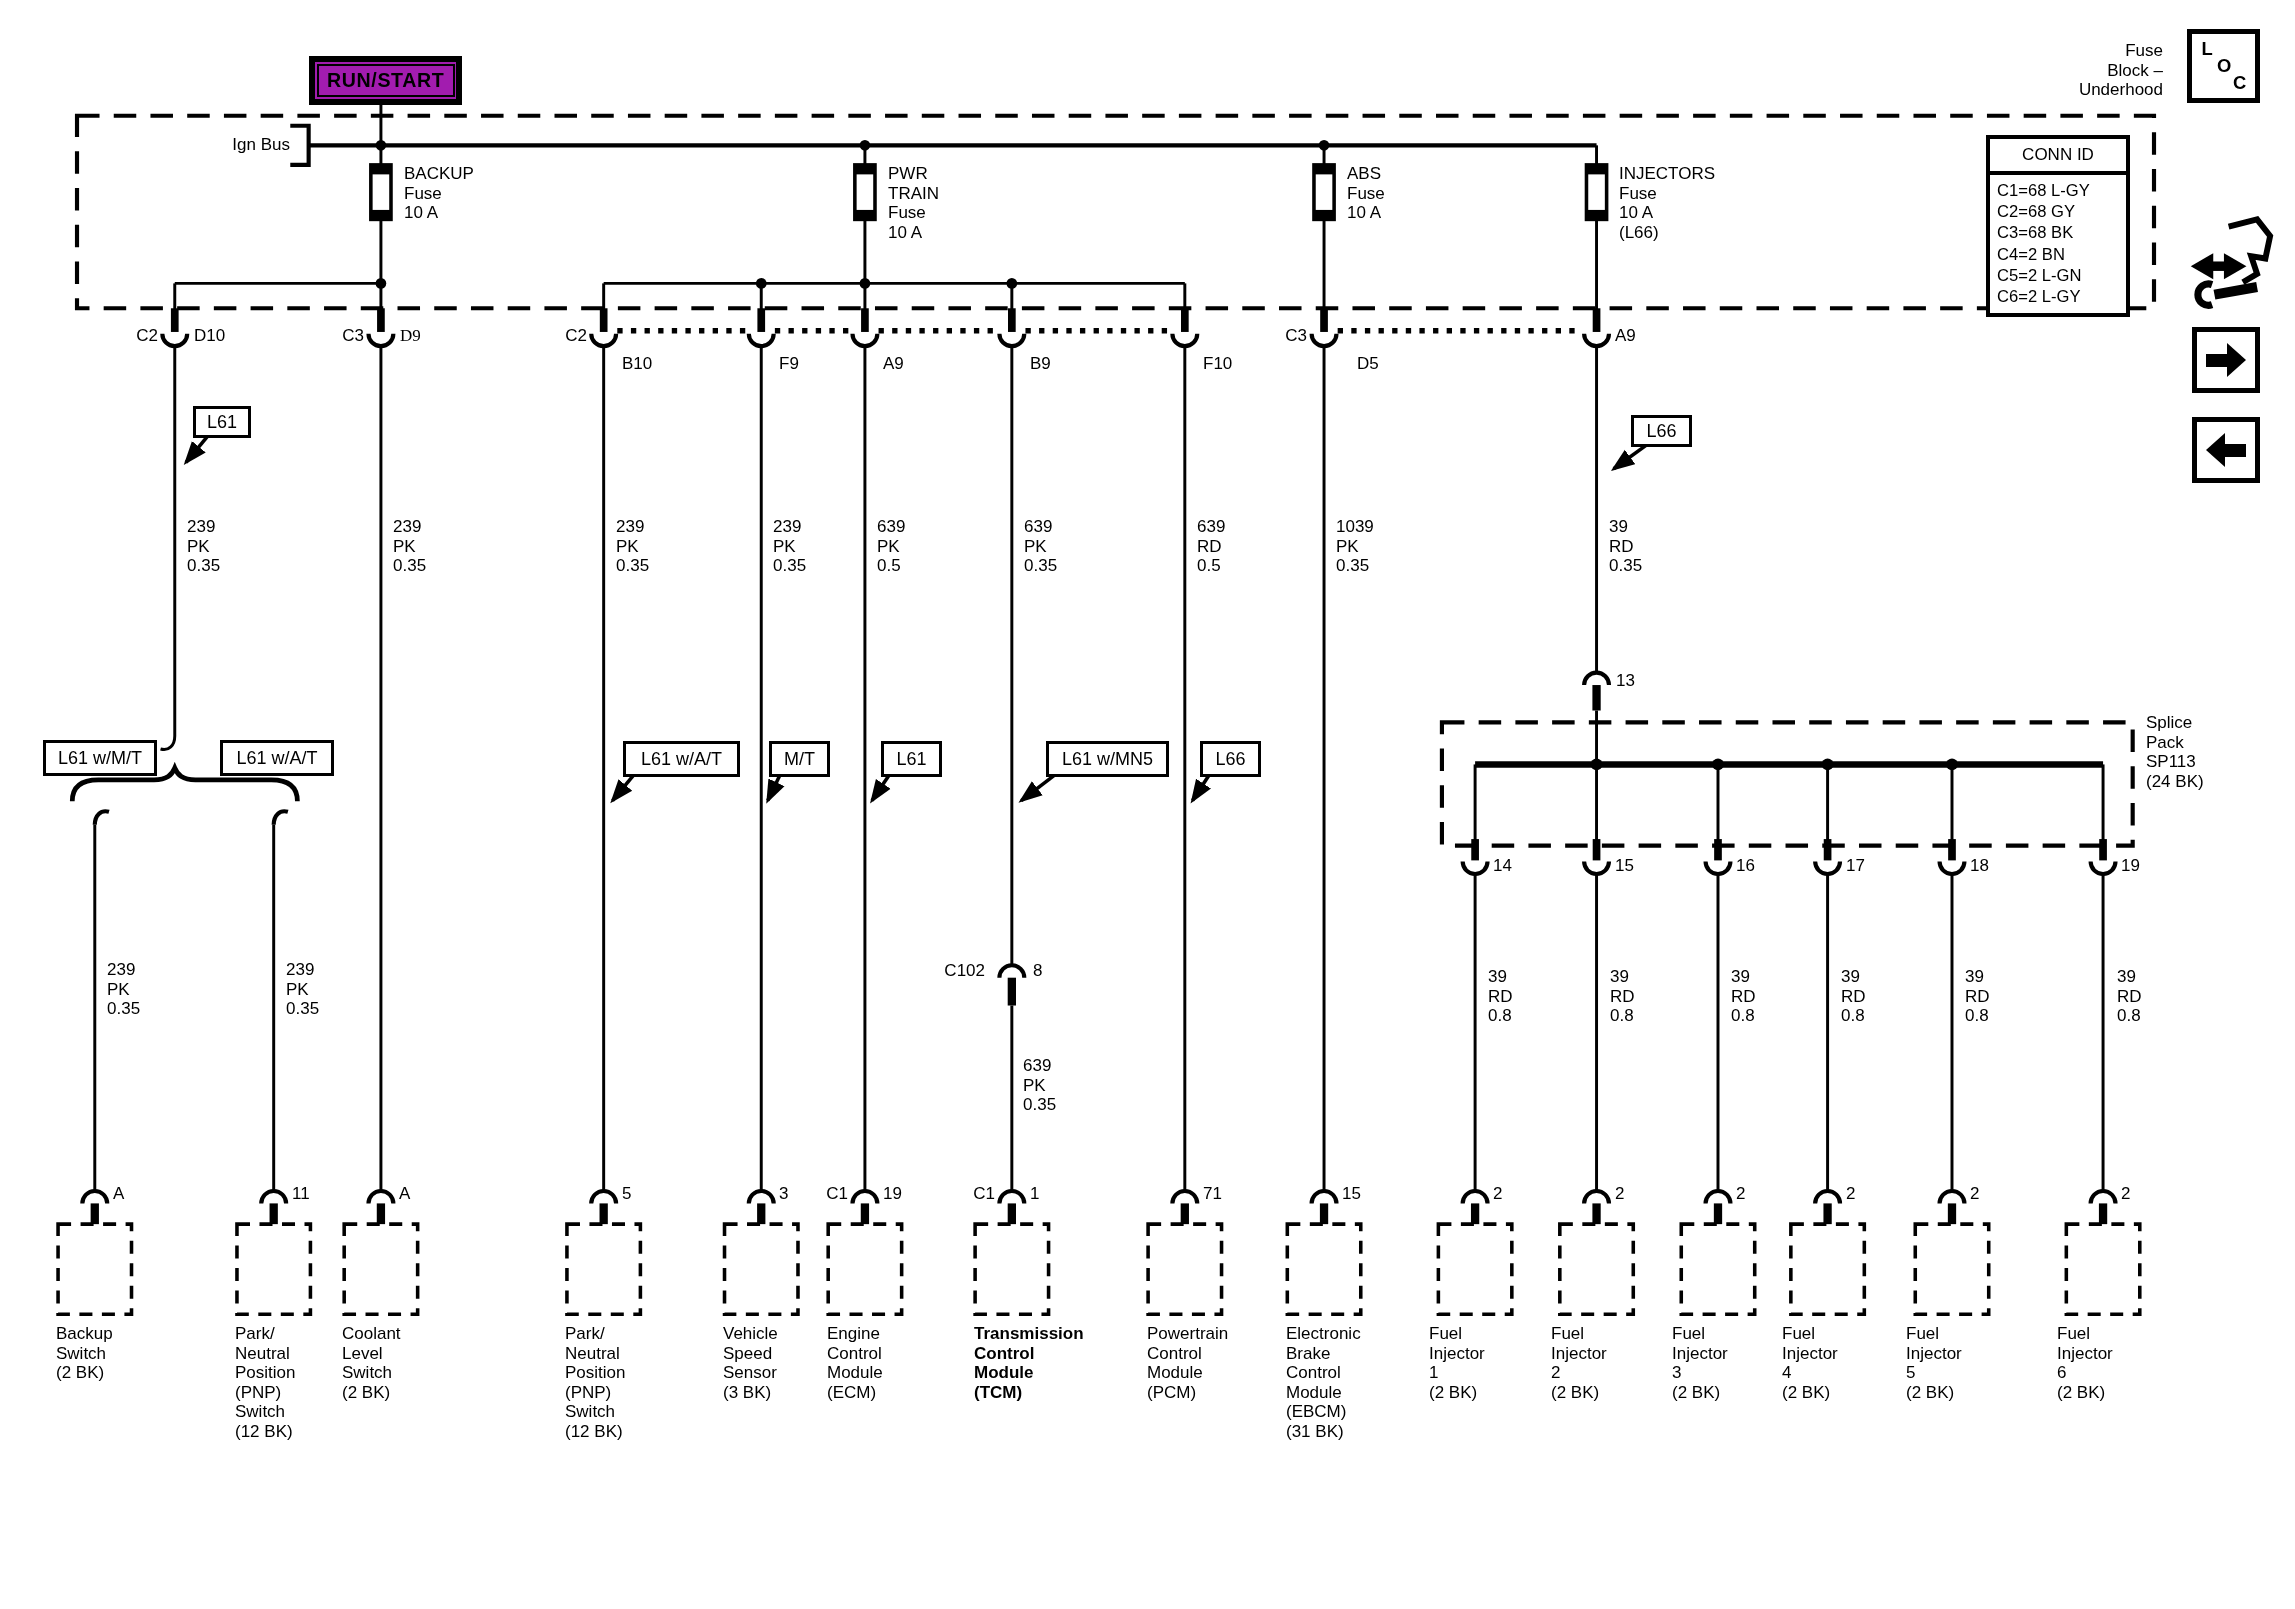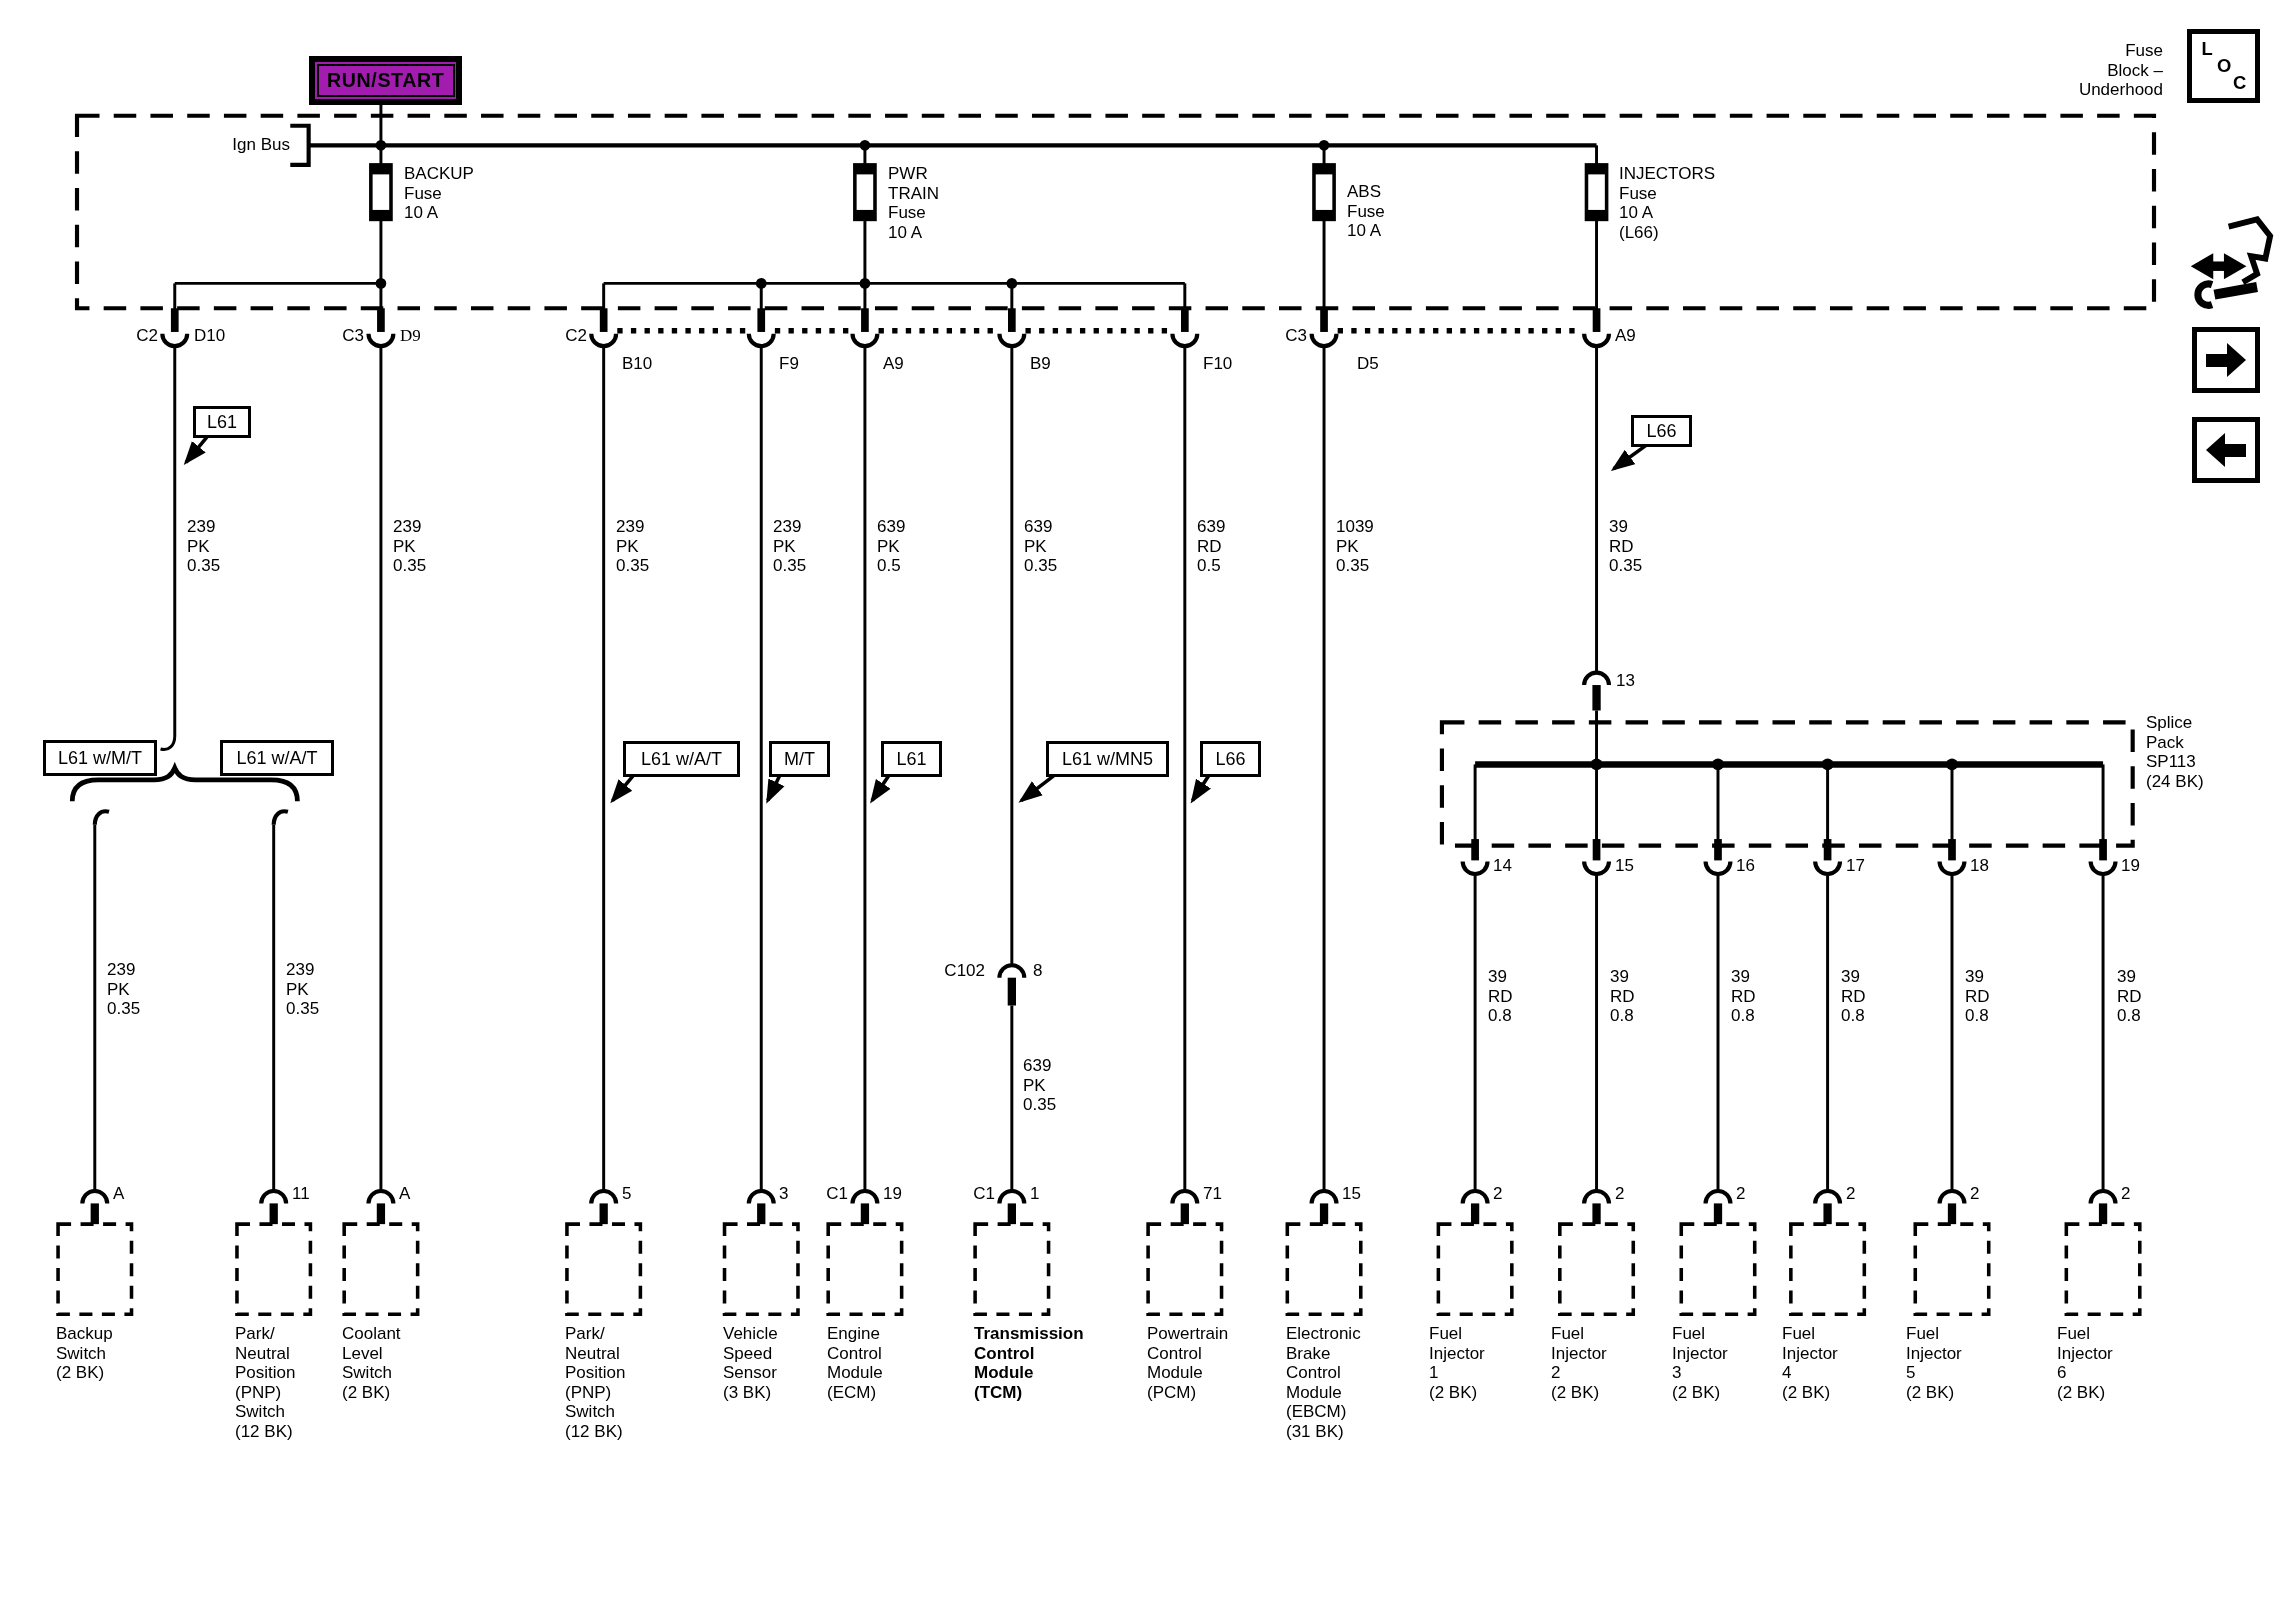--- a/index.html
+++ b/index.html
@@ -287,21 +287,21 @@
 
 <div class="t tr" style="left:207px;top:135px;width:83px;">Ign Bus</div>
 
 <div class="t" style="left:404px;top:164px;">BACKUP
 Fuse
 10 A</div>
 <div class="t" style="left:888px;top:164px;">PWR
 TRAIN
 Fuse
 10 A</div>
-<div class="t" style="left:1347px;top:182px;">ABS
+<div class="t" style="left:1347px;top:164px;">ABS
 Fuse
 10 A</div>
 <div class="t" style="left:1619px;top:164px;">INJECTORS
 Fuse
 10 A
 (L66)</div>
 
 <div class="t tr" style="left:111px;top:326px;width:47px;">C2</div>
 <div class="t" style="left:194px;top:326px;">D10</div>
 <div class="t tr" style="left:317px;top:326px;width:47px;">C3</div>
@@ -482,20 +482,31 @@
 (2 BK)</div>
 
 <div class="t tr" style="left:2015px;top:41px;width:148px;">Fuse
 Block –
 Underhood</div>
 <div class="locbox">
   <span class="loc-l">L</span>
   <span class="loc-o">O</span>
   <span class="loc-c">C</span>
 </div>
+<div class="connid">
+  <div class="hd">CONN ID</div>
+  <div class="rows">
+    <div>C1=68 L-GY</div>
+    <div>C2=68 GY</div>
+    <div>C3=68 BK</div>
+    <div>C4=2 BN</div>
+    <div>C5=2 L-GN</div>
+    <div>C6=2 L-GY</div>
+  </div>
+</div>
 
 <div class="navbtn" style="left:2192px;top:327px;">
   <span class="arr">
         <span class="shaft"></span>
         <span class="headr"></span>
       </span>
 </div>
 <div class="navbtn" style="left:2192px;top:417px;">
   <span class="arr left">
         <span class="headl"></span>

